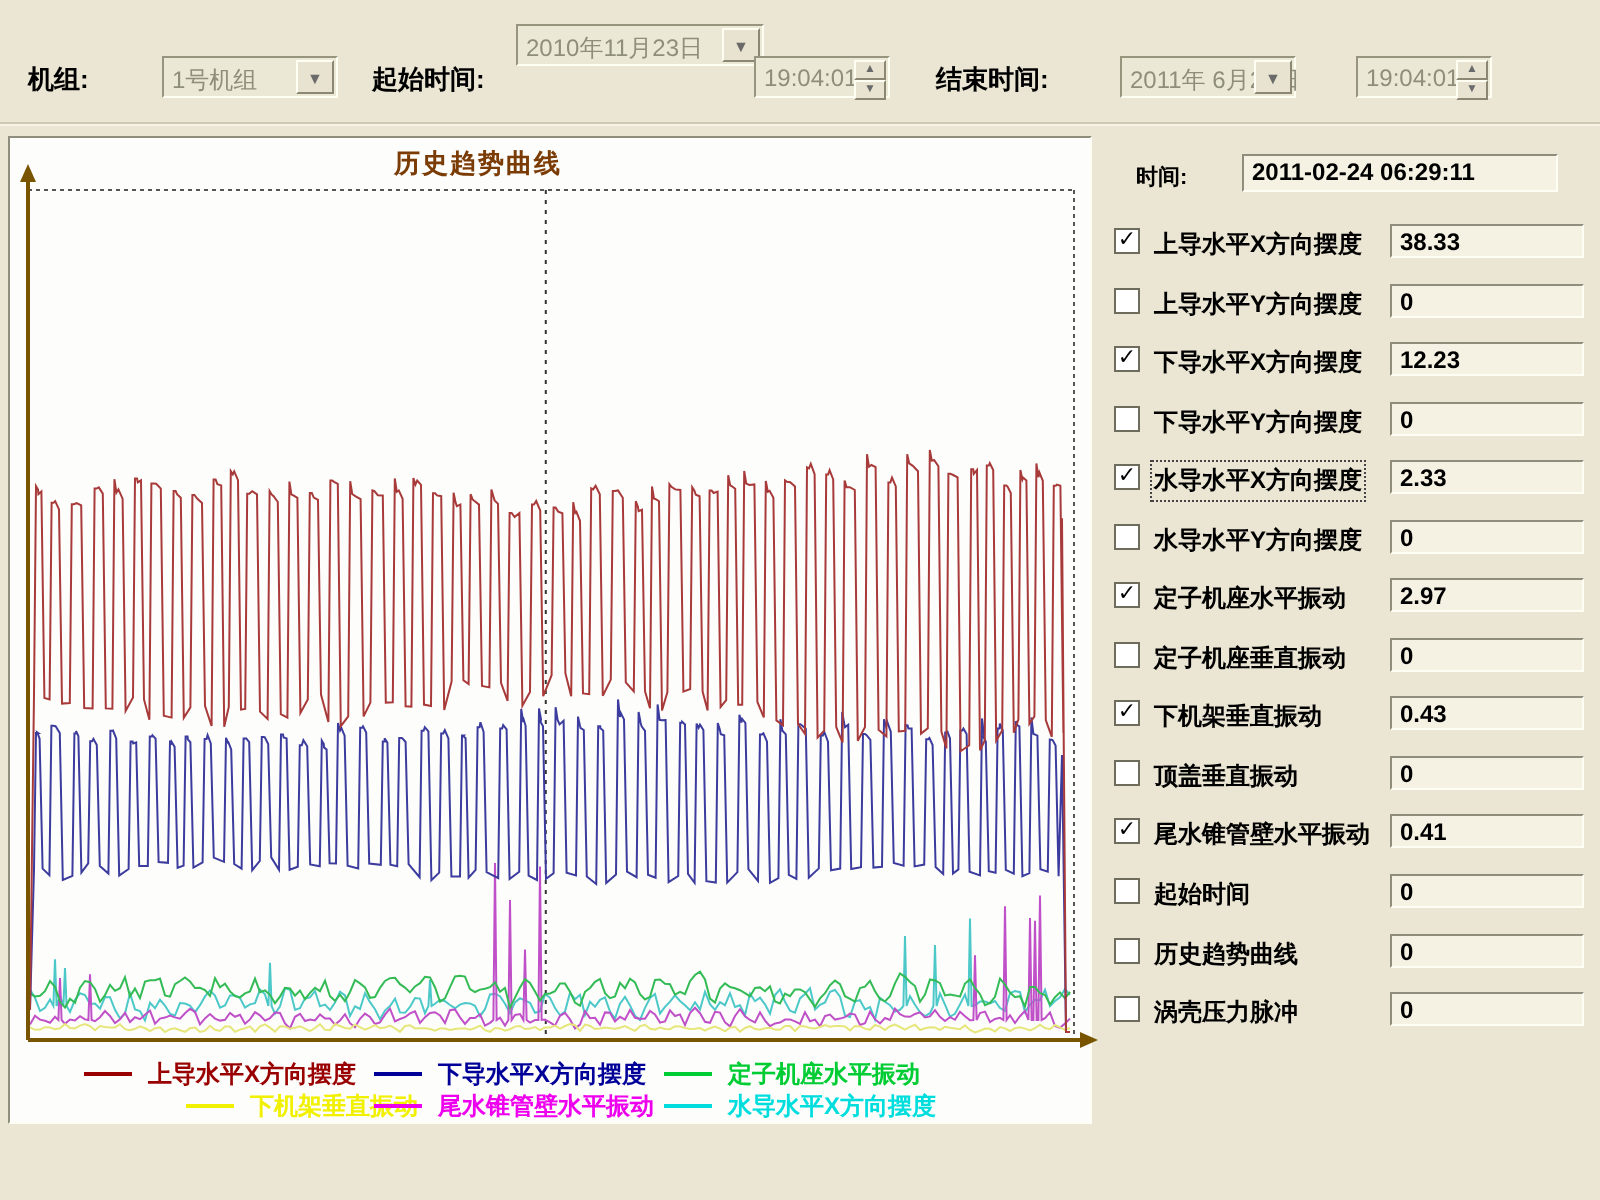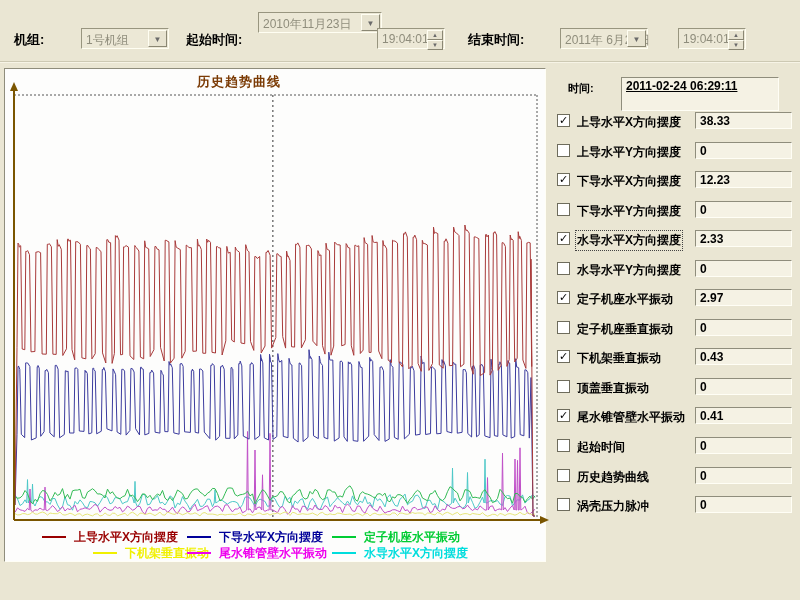--- a/index.html
+++ b/index.html
@@ -45,21 +45,21 @@
   #chart-svg{position:absolute;left:0;top:0;}
   .lgitem{position:absolute;white-space:nowrap;font-size:12px;font-weight:bold;height:14px;line-height:14px;}
   .lgdash{display:inline-block;width:24px;height:2px;vertical-align:3px;margin-right:8px;}
   
   #time-label{position:absolute;left:568px;top:81px;font-size:11px;font-weight:bold;}
   .sunkbox{
     box-sizing:border-box;background:#f5f2e4;
     border:1px solid;border-color:#8f8d7c #fffef5 #fffef5 #8f8d7c;
     font-size:12px;font-weight:bold;line-height:16px;padding-left:4px;white-space:nowrap;
   }
-  #time-box{position:absolute;left:621px;top:77px;width:158px;height:34px;text-decoration:underline;}
+  #time-box{position:absolute;left:621px;top:77px;width:158px;height:19px;}
   #channel-list{position:absolute;left:553px;top:107px;width:240px;}
   .chrow{position:relative;height:29.55px;}
   .cb{
     position:absolute;left:4px;top:7px;width:13px;height:13px;box-sizing:border-box;
     background:#fff;border:1px solid #6e6c5c;
     font-size:11px;line-height:11px;text-align:center;font-weight:bold;color:#000;
   }
   .chlabel{position:absolute;left:24px;top:7px;font-size:12px;font-weight:bold;white-space:nowrap;}
   .chrow.focused .chlabel{outline:1px dotted #444;outline-offset:1px;}
   .chval{position:absolute;left:142px;top:5px;width:97px;height:17px;}

